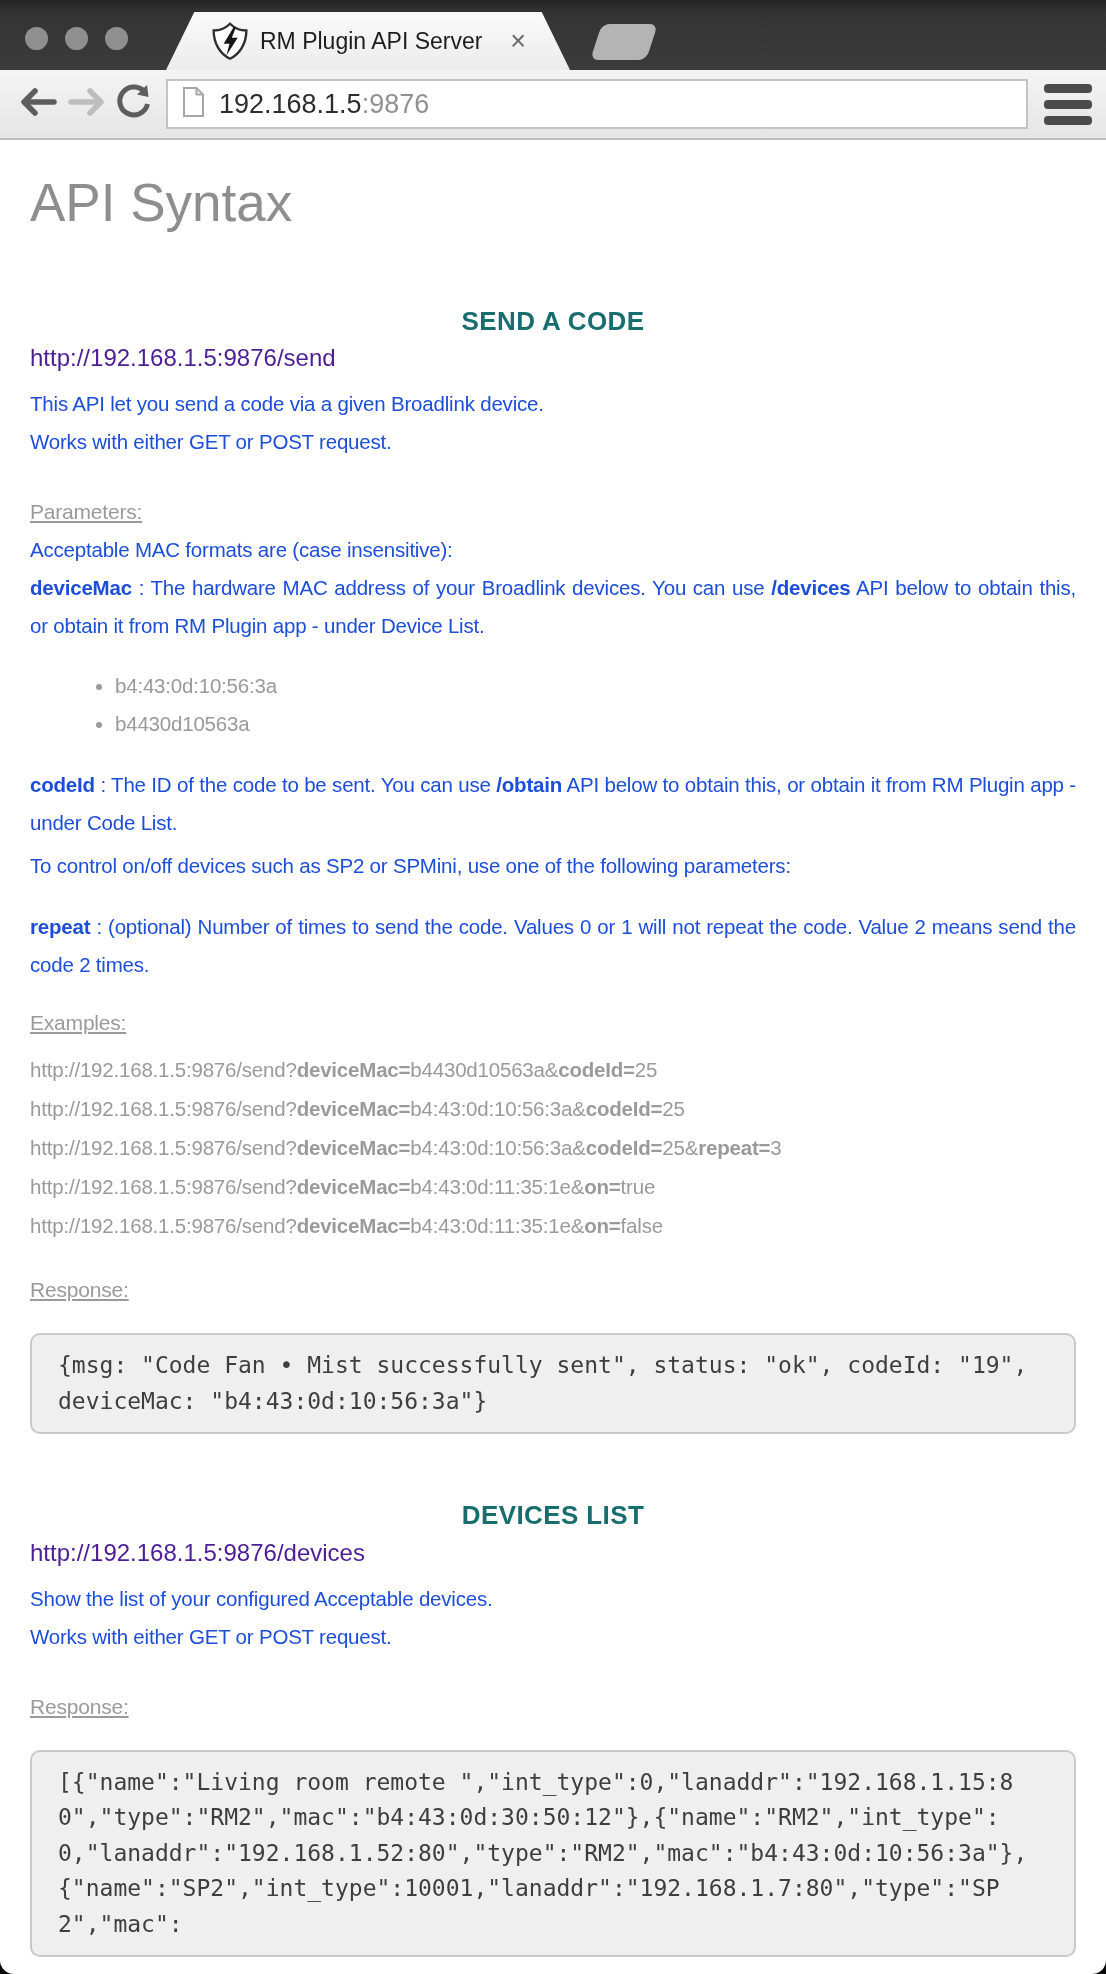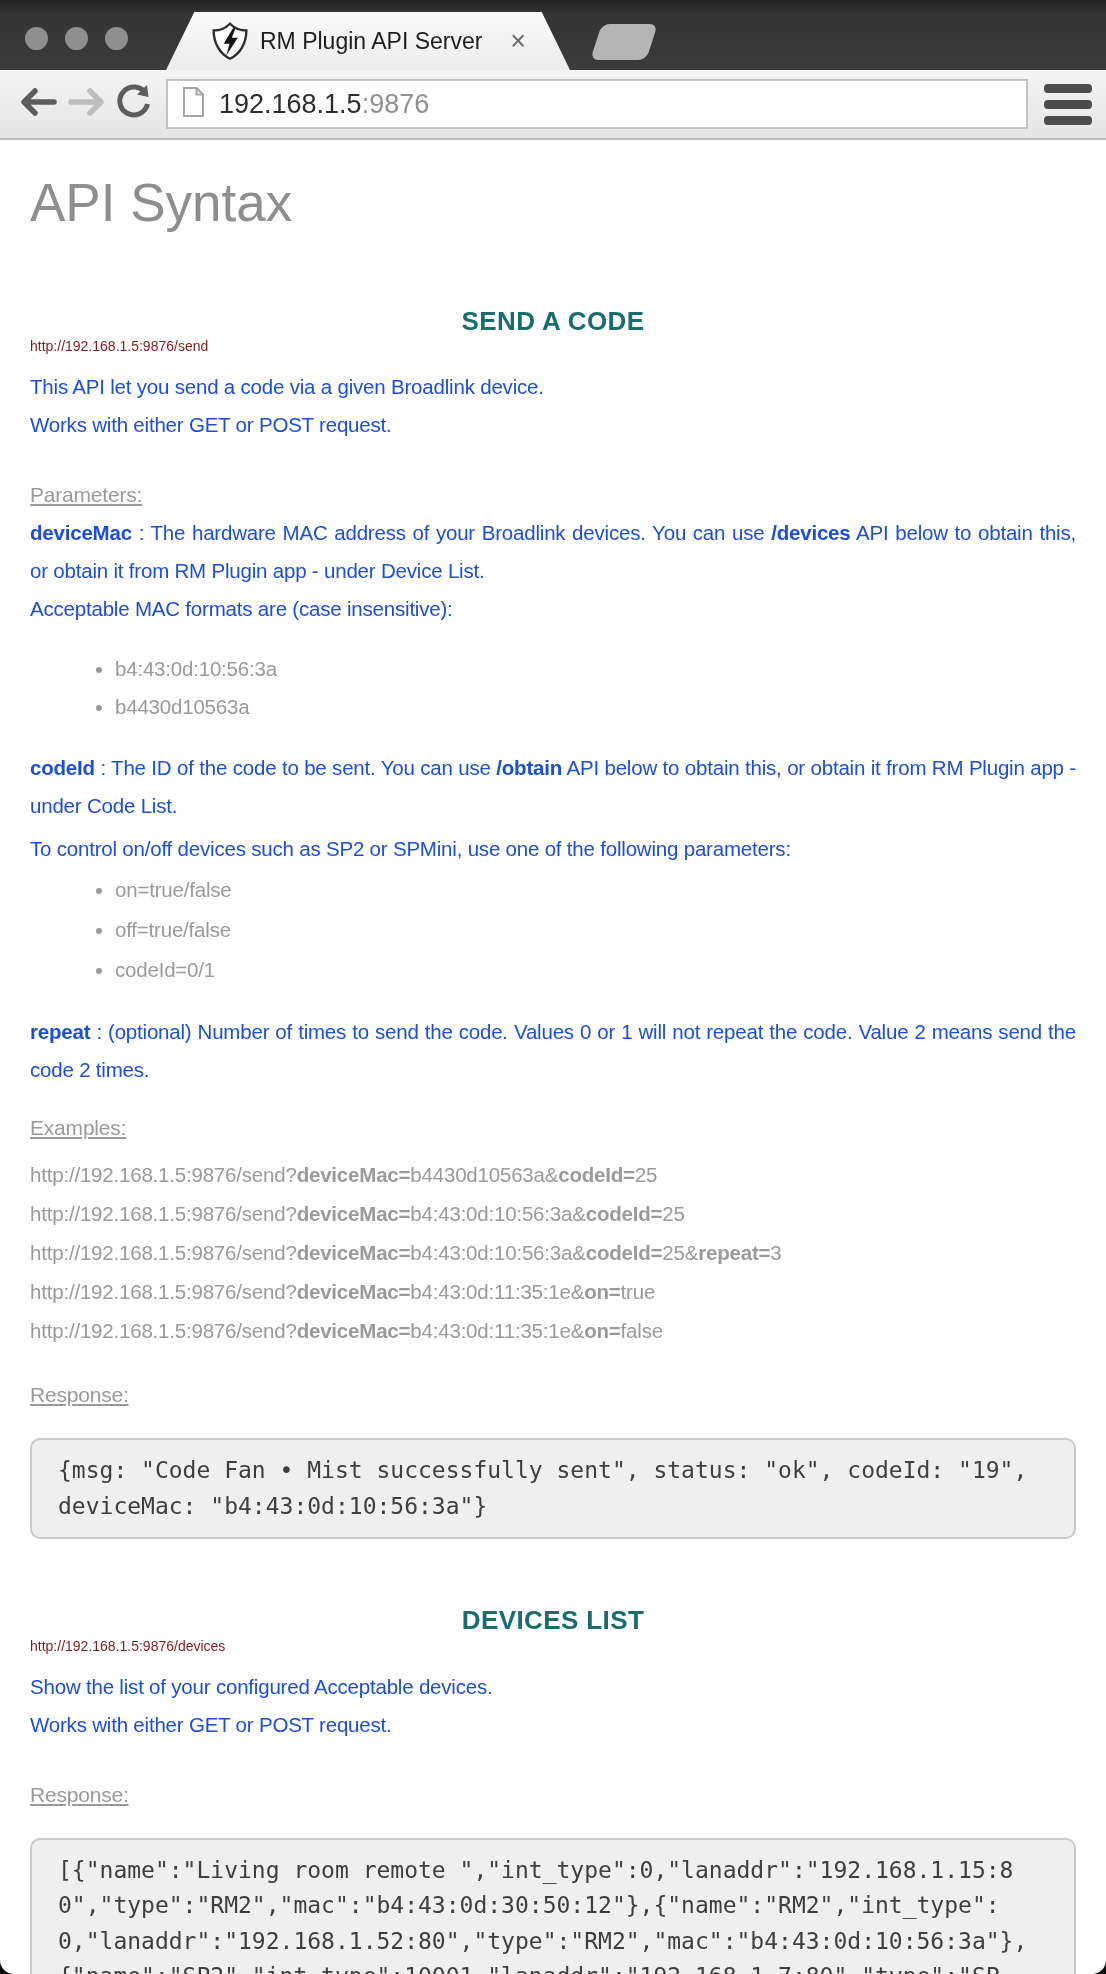--- a/index.html
+++ b/index.html
@@ -58,21 +58,21 @@
   .content{padding:14px 30px 0;}
   h1{
     font-size:53px;font-weight:400;color:#8e8e8e;margin:16px 0 0;line-height:1.25;
   }
   h2{
     font-size:26px;font-weight:700;color:#186d6e;margin:70px 0 0;
     letter-spacing:.4px;line-height:1.2;text-align:center;
   }
   h2.second{margin-top:66px;}
   a.api-link{
-    display:inline-block;font-size:14px;color:#7f1d1d;
+    display:inline-block;margin-top:7px;font-size:24px;color:#4c1d95;
     text-decoration:none;
   }
   .body-text{font-size:20.5px;line-height:38px;color:#1d4ed8;letter-spacing:-.2px;margin:0;}
   .desc1{margin-top:13px;}
   .desc2{margin-top:0;}
   .underl{
     font-size:21px;color:#9a9a9a;text-decoration:underline;margin:32px 0 0;
     letter-spacing:-.2px;line-height:38px;
   }
   .just{text-align:justify;}
@@ -171,33 +171,28 @@
   <div class="content">
     <h1>API Syntax</h1>
 
     
     <h2>SEND A CODE</h2>
     <a class="api-link" href="#">http://192.168.1.5:9876/send</a>
     <p class="body-text desc1">This API let you send a code via a given Broadlink device.</p>
     <p class="body-text desc2">Works with either GET or POST request.</p>
 
     <p class="underl">Parameters:</p>
+    <p class="body-text mt0">Acceptable MAC formats are (case insensitive):</p>
     <p class="body-text just mt0"><b>deviceMac</b><span> : The hardware MAC address of your Broadlink devices. You can use </span><b>/devices</b><span> API below to obtain this, or obtain it from RM Plugin app - under Device List.</span></p>
-    <p class="body-text mt0">Acceptable MAC formats are (case insensitive):</p>
     <ul class="blist">
       <li>b4:43:0d:10:56:3a</li>
       <li>b4430d10563a</li>
     </ul>
     <p class="body-text just para-gap"><b>codeId</b><span> : The ID of the code to be sent. You can use </span><b>/obtain</b><span> API below to obtain this, or obtain it from RM Plugin app - under Code List.</span></p>
     <p class="body-text small-gap">To control on/off devices such as SP2 or SPMini, use one of the following parameters:</p>
-    <ul class="blist tight">
-      <li>on=true/false</li>
-      <li>off=true/false</li>
-      <li>codeId=0/1</li>
-    </ul>
     <p class="body-text just para-gap"><b>repeat</b><span> : (optional) Number of times to send the code. Values 0 or 1 will not repeat the code. Value 2 means send the code 2 times.</span></p>
 
     <p class="underl" style="margin-top:20px">Examples:</p>
     <div class="examples">
       <div class="example-line"><span>http://192.168.1.5:9876/send?</span><b>deviceMac=</b><span>b4430d10563a&amp;</span><b>codeId=</b><span>25</span></div>
       <div class="example-line"><span>http://192.168.1.5:9876/send?</span><b>deviceMac=</b><span>b4:43:0d:10:56:3a&amp;</span><b>codeId=</b><span>25</span></div>
       <div class="example-line"><span>http://192.168.1.5:9876/send?</span><b>deviceMac=</b><span>b4:43:0d:10:56:3a&amp;</span><b>codeId=</b><span>25&amp;</span><b>repeat=</b><span>3</span></div>
       <div class="example-line"><span>http://192.168.1.5:9876/send?</span><b>deviceMac=</b><span>b4:43:0d:11:35:1e&amp;</span><b>on=</b><span>true</span></div>
       <div class="example-line"><span>http://192.168.1.5:9876/send?</span><b>deviceMac=</b><span>b4:43:0d:11:35:1e&amp;</span><b>on=</b><span>false</span></div>
     </div>

